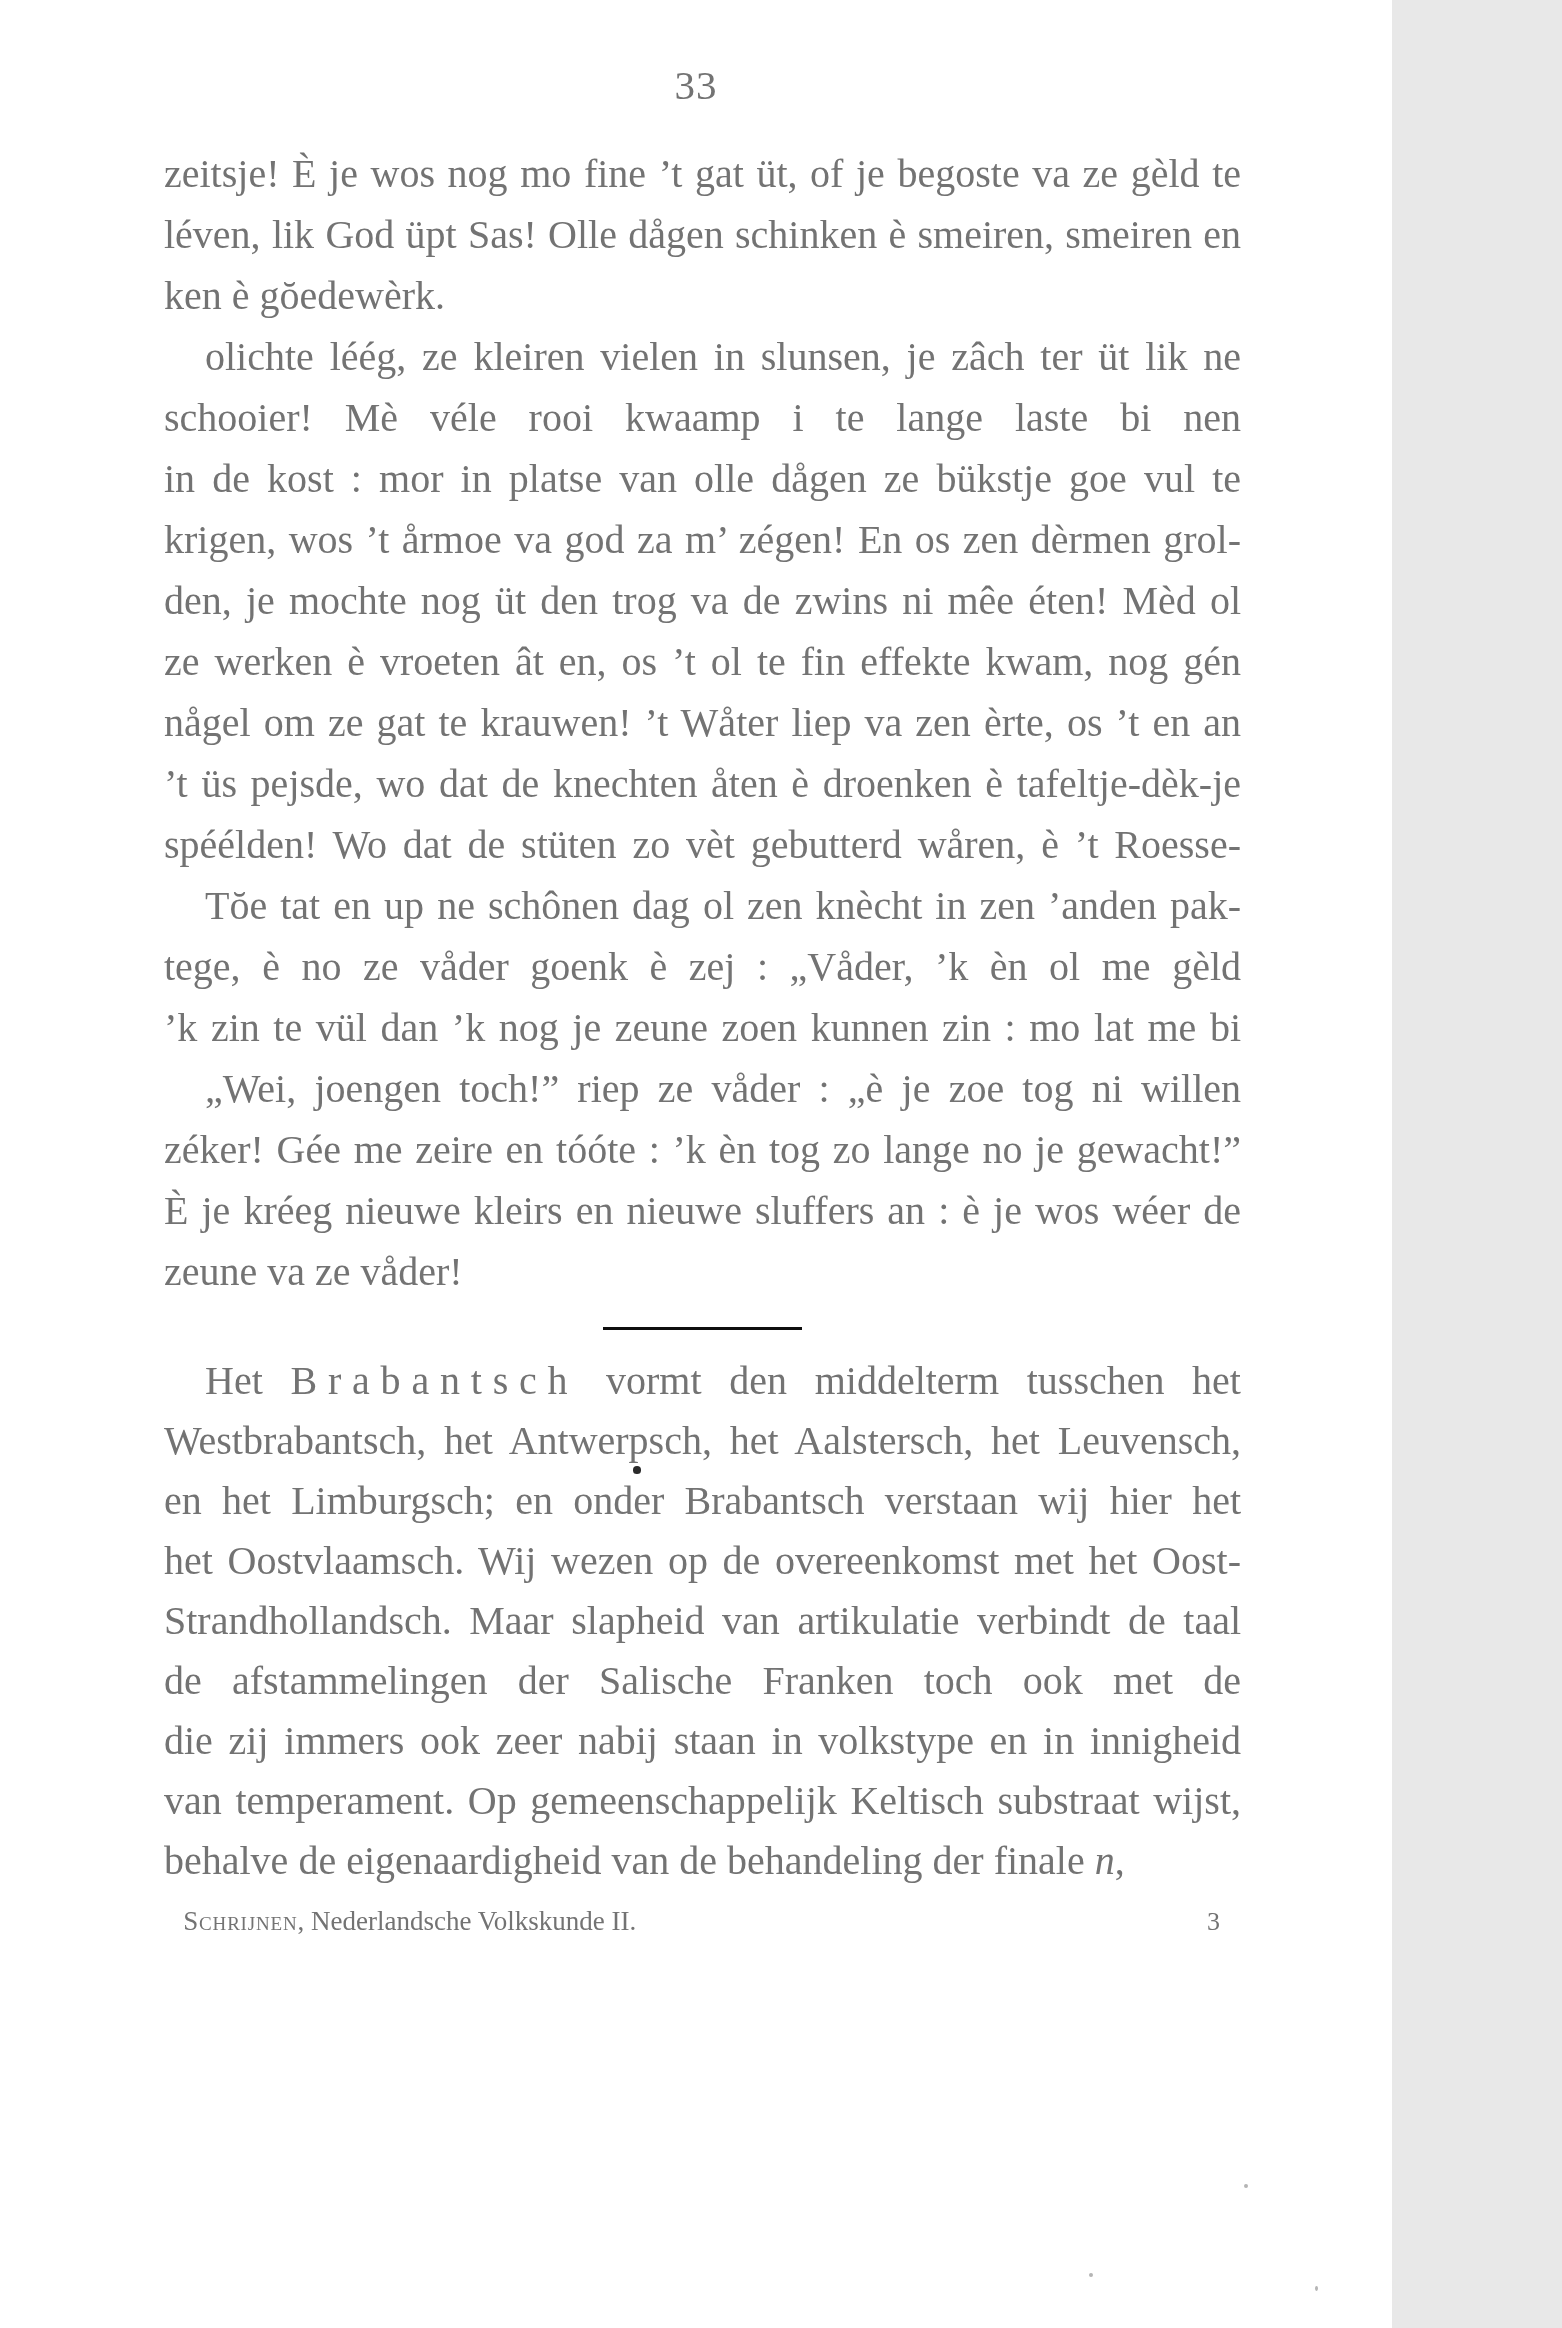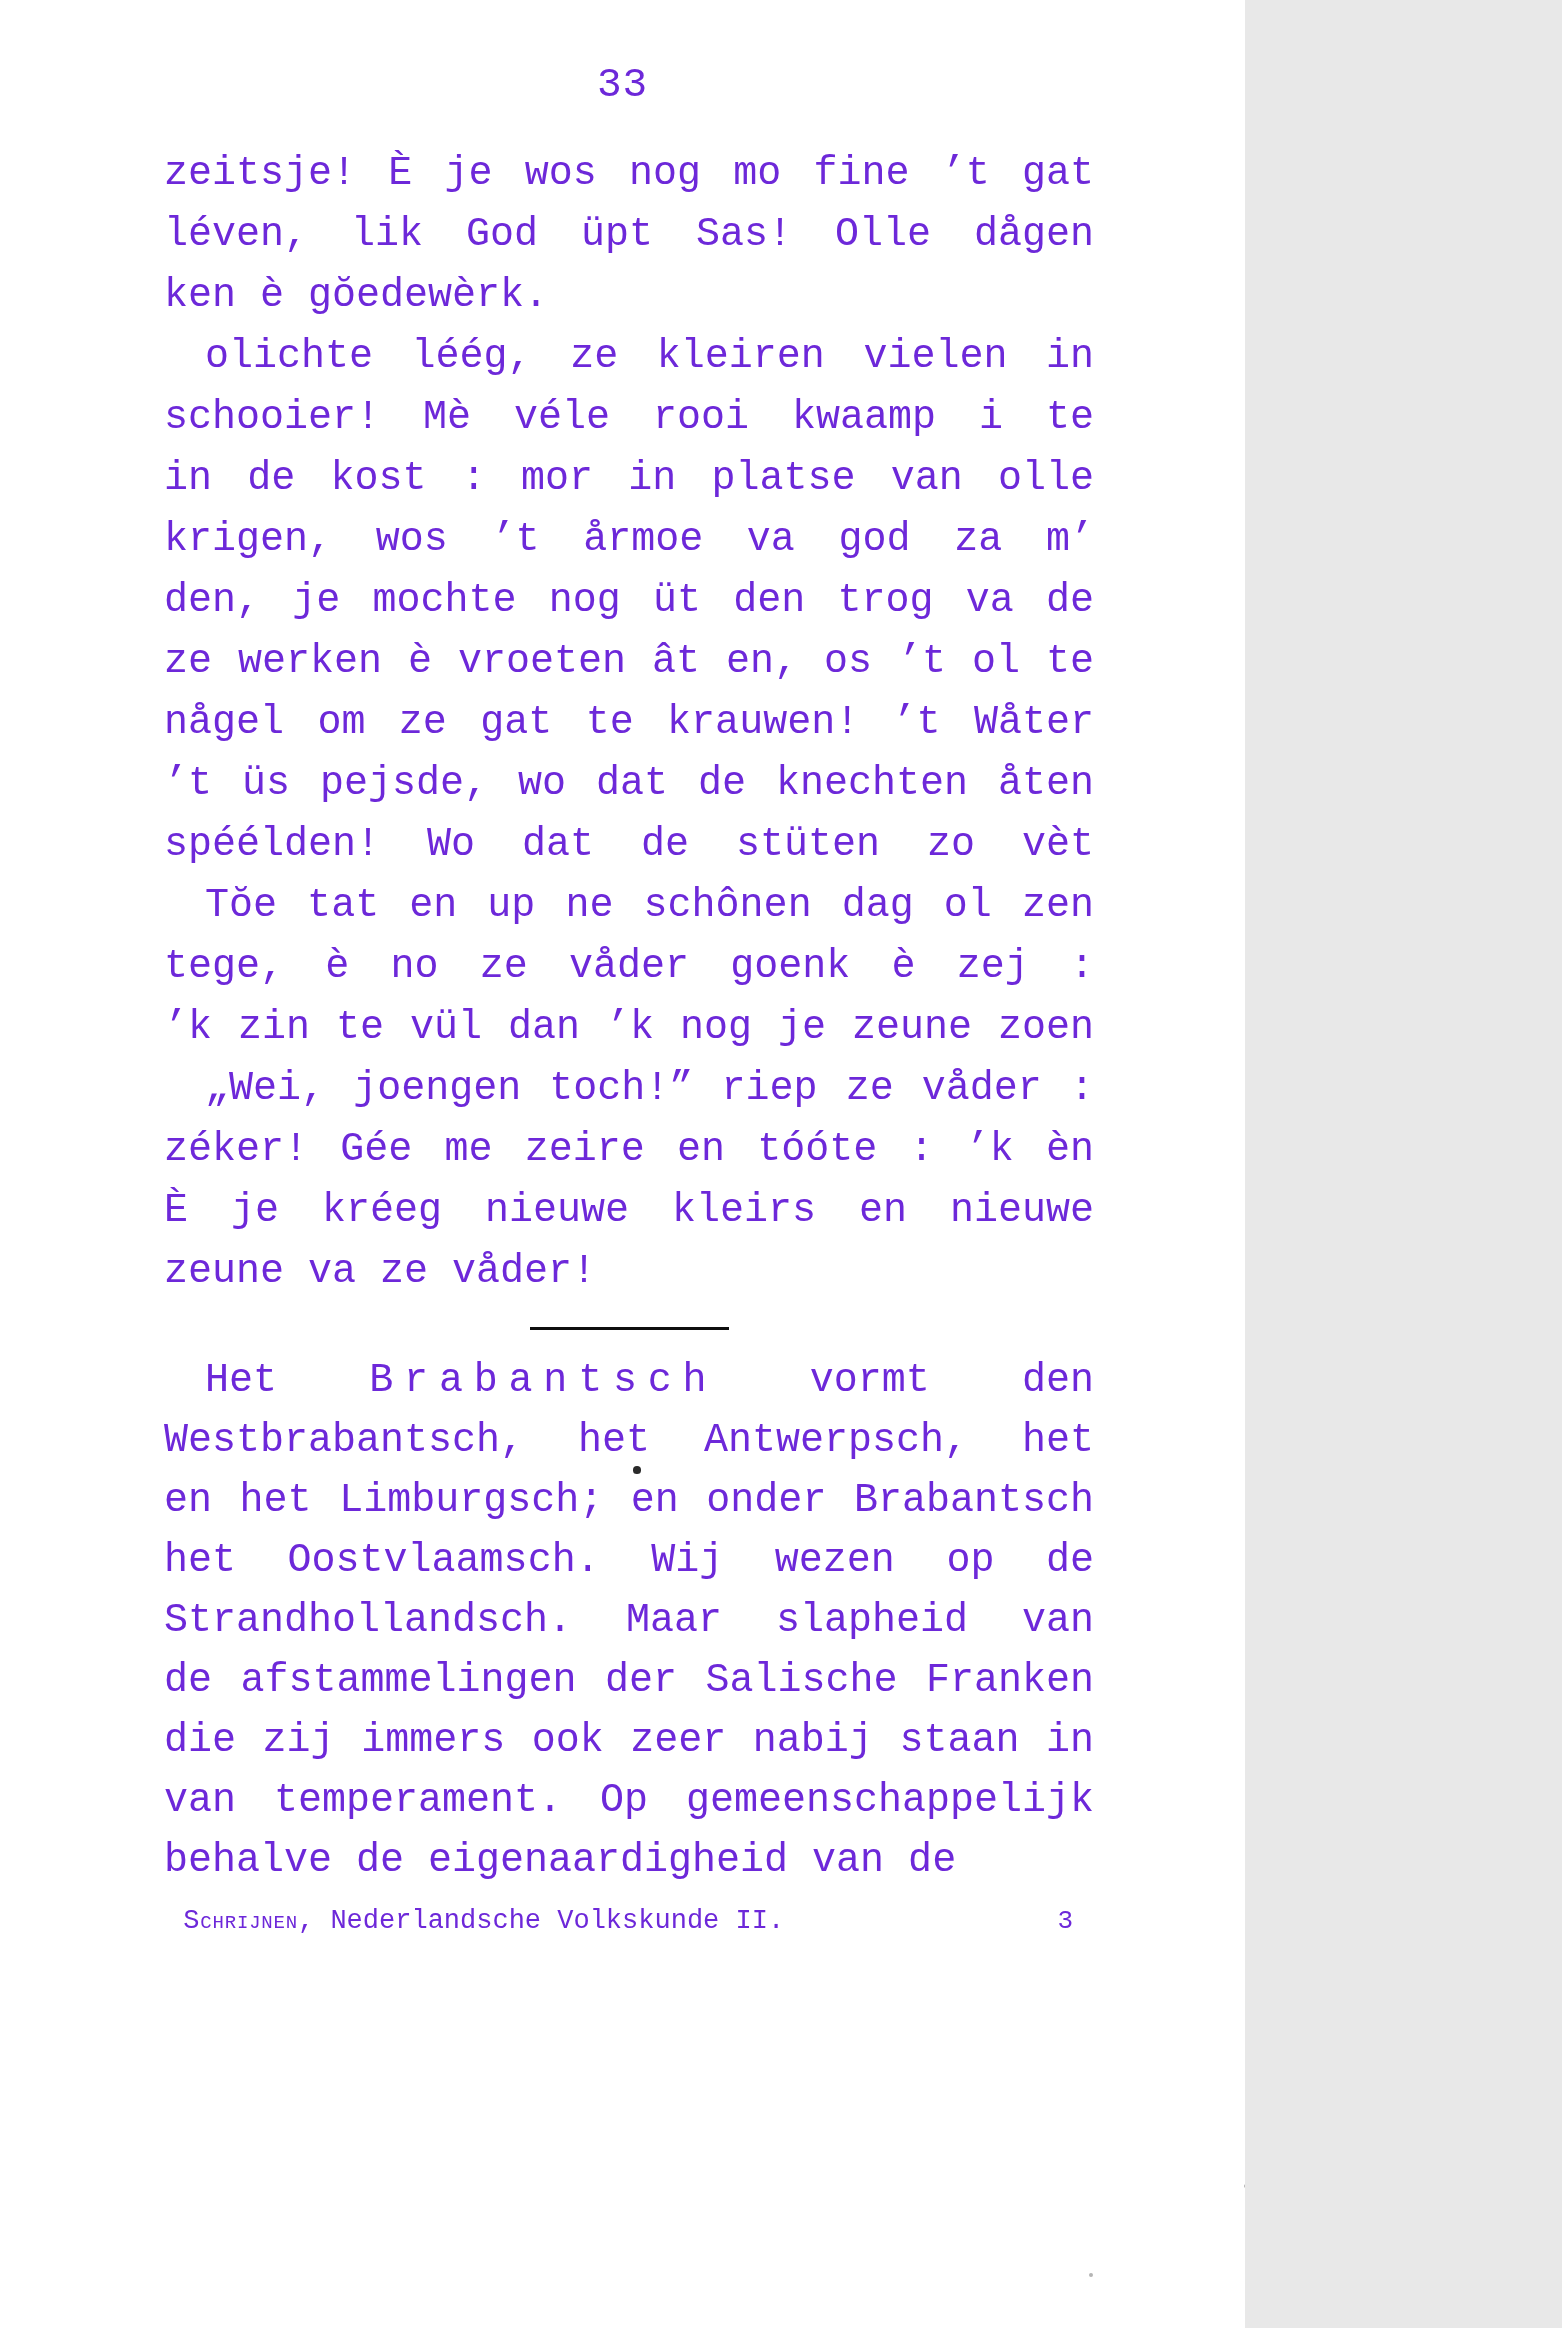--- a/index.html
+++ b/index.html
@@ -1,22 +1,22 @@
 <!DOCTYPE html>
 <html><head>
 <meta charset="utf-8">
 <style>
   html, body { margin: 0; padding: 0; background: #e8e8e8; }
   .page {
     position: relative;
-    width: 1245px;
+    width: 1392px;
     height: 2329px;
     background: #ffffff;
-    font-family: Liberation Mono, monospace;
-    color: #6d28d9;
+    font-family: Liberation Serif, serif;
+    color: #737373;
     overflow: hidden;
     box-sizing: border-box;
   }
   .page-number {
     text-align: center;
     padding-top: 62px;
     font-size: 41px;
     line-height: 46px;
     letter-spacing: 1px;
   }
@@ -67,21 +67,21 @@
 </head>
 <body>
 
 <div class="page">
 
   <div class="page-number">33</div>
 
   <div class="text-block">
       <div class="para dialect">
         <div class="line just">zeitsje! È je wos nog mo fine ’t gat üt, of je begoste va ze gèld te</div>
-        <div class="line just">léven, lik God üpt Sas! Olle dågen substraat è drinken, smeiren en</div>
+        <div class="line just">léven, lik God üpt Sas! Olle dågen schinken è smeiren, smeiren en</div>
         <div class="line">ken è gŏedewèrk.</div>
       </div>
       <div class="para dialect indent">
         <div class="line just">olichte léég, ze kleiren vielen in slunsen, je zâch ter üt lik ne</div>
         <div class="line just">schooier! Mè véle rooi kwaamp i te lange laste bi nen beistekŏpman</div>
         <div class="line just">in de kost : mor in platse van olle dågen ze bükstje goe vul te</div>
         <div class="line just">krigen, wos ’t årmoe va god za m’ zégen! En os zen dèrmen grol-</div>
         <div class="line just">den, je mochte nog üt den trog va de zwins ni mêe éten! Mèd ol</div>
         <div class="line just">ze werken è vroeten ât en, os ’t ol te fin effekte kwam, nog gén</div>
         <div class="line just">någel om ze gat te krauwen! ’t Wåter liep va zen èrte, os ’t en an</div>

